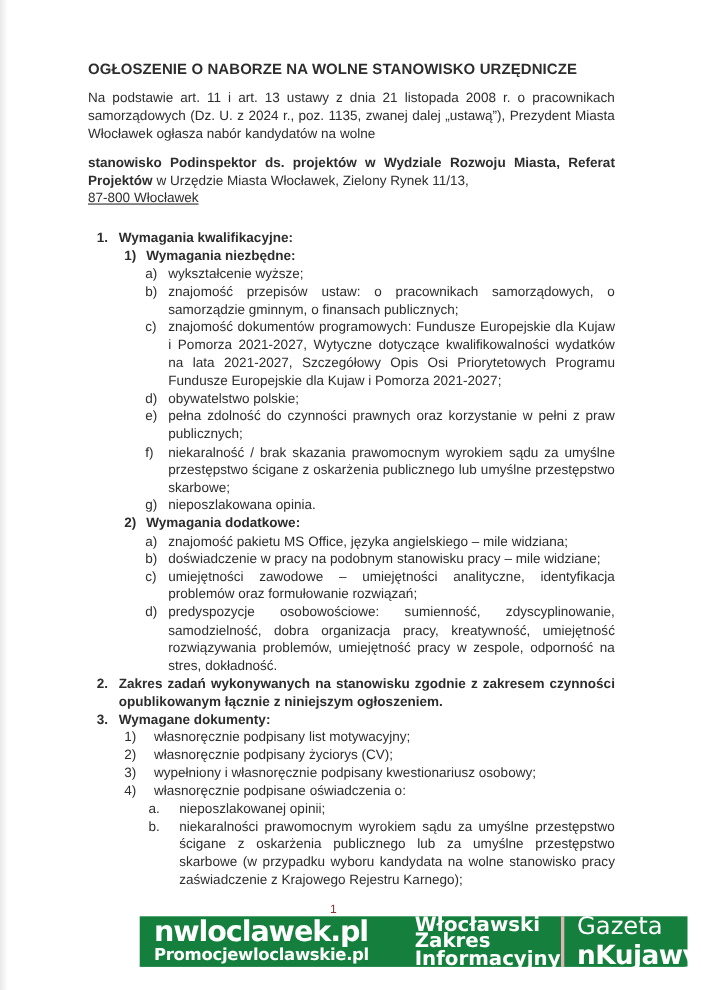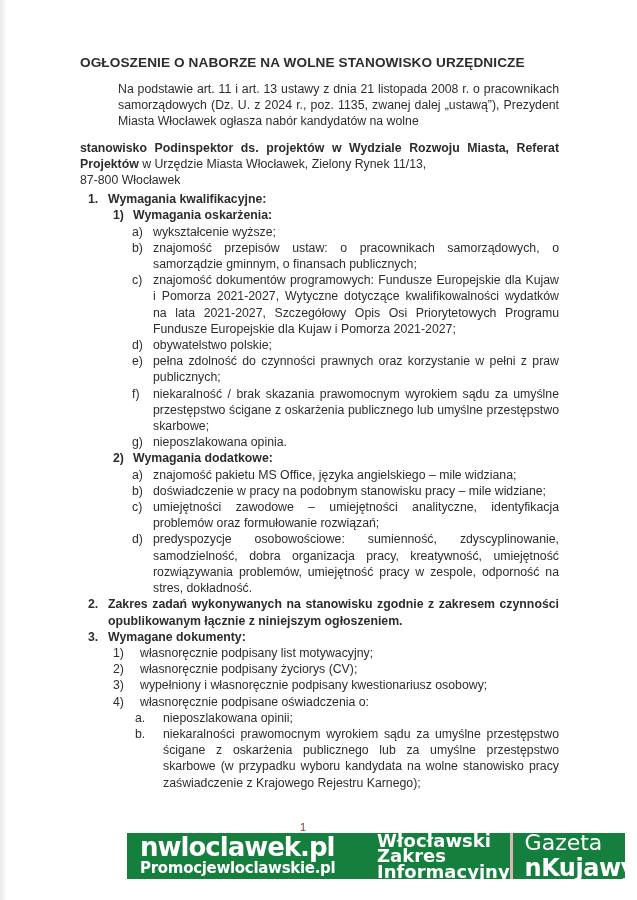--- a/index.html
+++ b/index.html
@@ -18,22 +18,22 @@
     background:linear-gradient(to right,#e9e9e9,#ffffff);
   }
   .content{
     position:absolute;left:80px;top:55px;width:479px;
   }
   .doc-title{
     font-size:13.6px;font-weight:bold;margin:0 0 11px 0;letter-spacing:0.1px;
   }
   .para{font-size:12.3px;line-height:16.2px;margin:0;}
   .justify{text-align:justify;}
-  .intro{margin-bottom:10px;margin-left:38px;}
-  .postal{margin-bottom:3px;}
+  .intro{margin-bottom:10px;}
+  .postal{margin-bottom:20px;text-decoration:underline;}
   .li{display:flex;font-size:12.3px;line-height:16.2px;}
   .li .marker{flex:0 0 auto;}
   .li .txt{flex:1 1 auto;}
   .bold{font-weight:bold;}
   .lvl1{padding-left:8px;}
   .lvl1 .marker{width:20px;}
   .lvl2{padding-left:33px;}
   .lvl2 .marker{width:20px;}
   .lvl3{padding-left:52px;}
   .lvl3 .marker{width:21px;}
@@ -76,21 +76,21 @@
     <p class="para justify"><strong>stanowisko Podinspektor ds. projektów w Wydziale Rozwoju Miasta, Referat Projektów</strong><span> w Urzędzie Miasta Włocławek, Zielony Rynek 11/13,</span></p>
     <p class="para postal">87-800 Włocławek</p>
 
     <div class="li lvl1">
       <span class="marker bold">1.</span>
       <div class="txt bold">Wymagania kwalifikacyjne:</div>
     </div>
 
     <div class="li lvl2">
       <span class="marker bold">1)</span>
-      <div class="txt bold">Wymagania oskarżenia:</div>
+      <div class="txt bold">Wymagania niezbędne:</div>
     </div>
     <div class="li lvl3">
       <span class="marker">a)</span>
       <div class="txt justify">wykształcenie wyższe;</div>
     </div>
     <div class="li lvl3">
       <span class="marker">b)</span>
       <div class="txt justify">znajomość przepisów ustaw: o pracownikach samorządowych, o samorządzie gminnym, o finansach publicznych;</div>
     </div>
     <div class="li lvl3">
@@ -155,21 +155,21 @@
     <div class="li lvl3d">
       <span class="marker">3)</span>
       <div class="txt justify">wypełniony i własnoręcznie podpisany kwestionariusz osobowy;</div>
     </div>
     <div class="li lvl3d">
       <span class="marker">4)</span>
       <div class="txt justify">własnoręcznie podpisane oświadczenia o:</div>
     </div>
     <div class="li lvl4">
       <span class="marker">a.</span>
-      <div class="txt justify">nieposzlakowana opinii;</div>
+      <div class="txt justify">nieposzlakowanej opinii;</div>
     </div>
     <div class="li lvl4">
       <span class="marker">b.</span>
       <div class="txt justify">niekaralności prawomocnym wyrokiem sądu za umyślne przestępstwo ścigane z oskarżenia publicznego lub za umyślne przestępstwo skarbowe (w przypadku wyboru kandydata na wolne stanowisko pracy zaświadczenie z Krajowego Rejestru Karnego);</div>
     </div>
   </div>
 
   <span class="page-num">1</span>
 
   <div class="banner">

